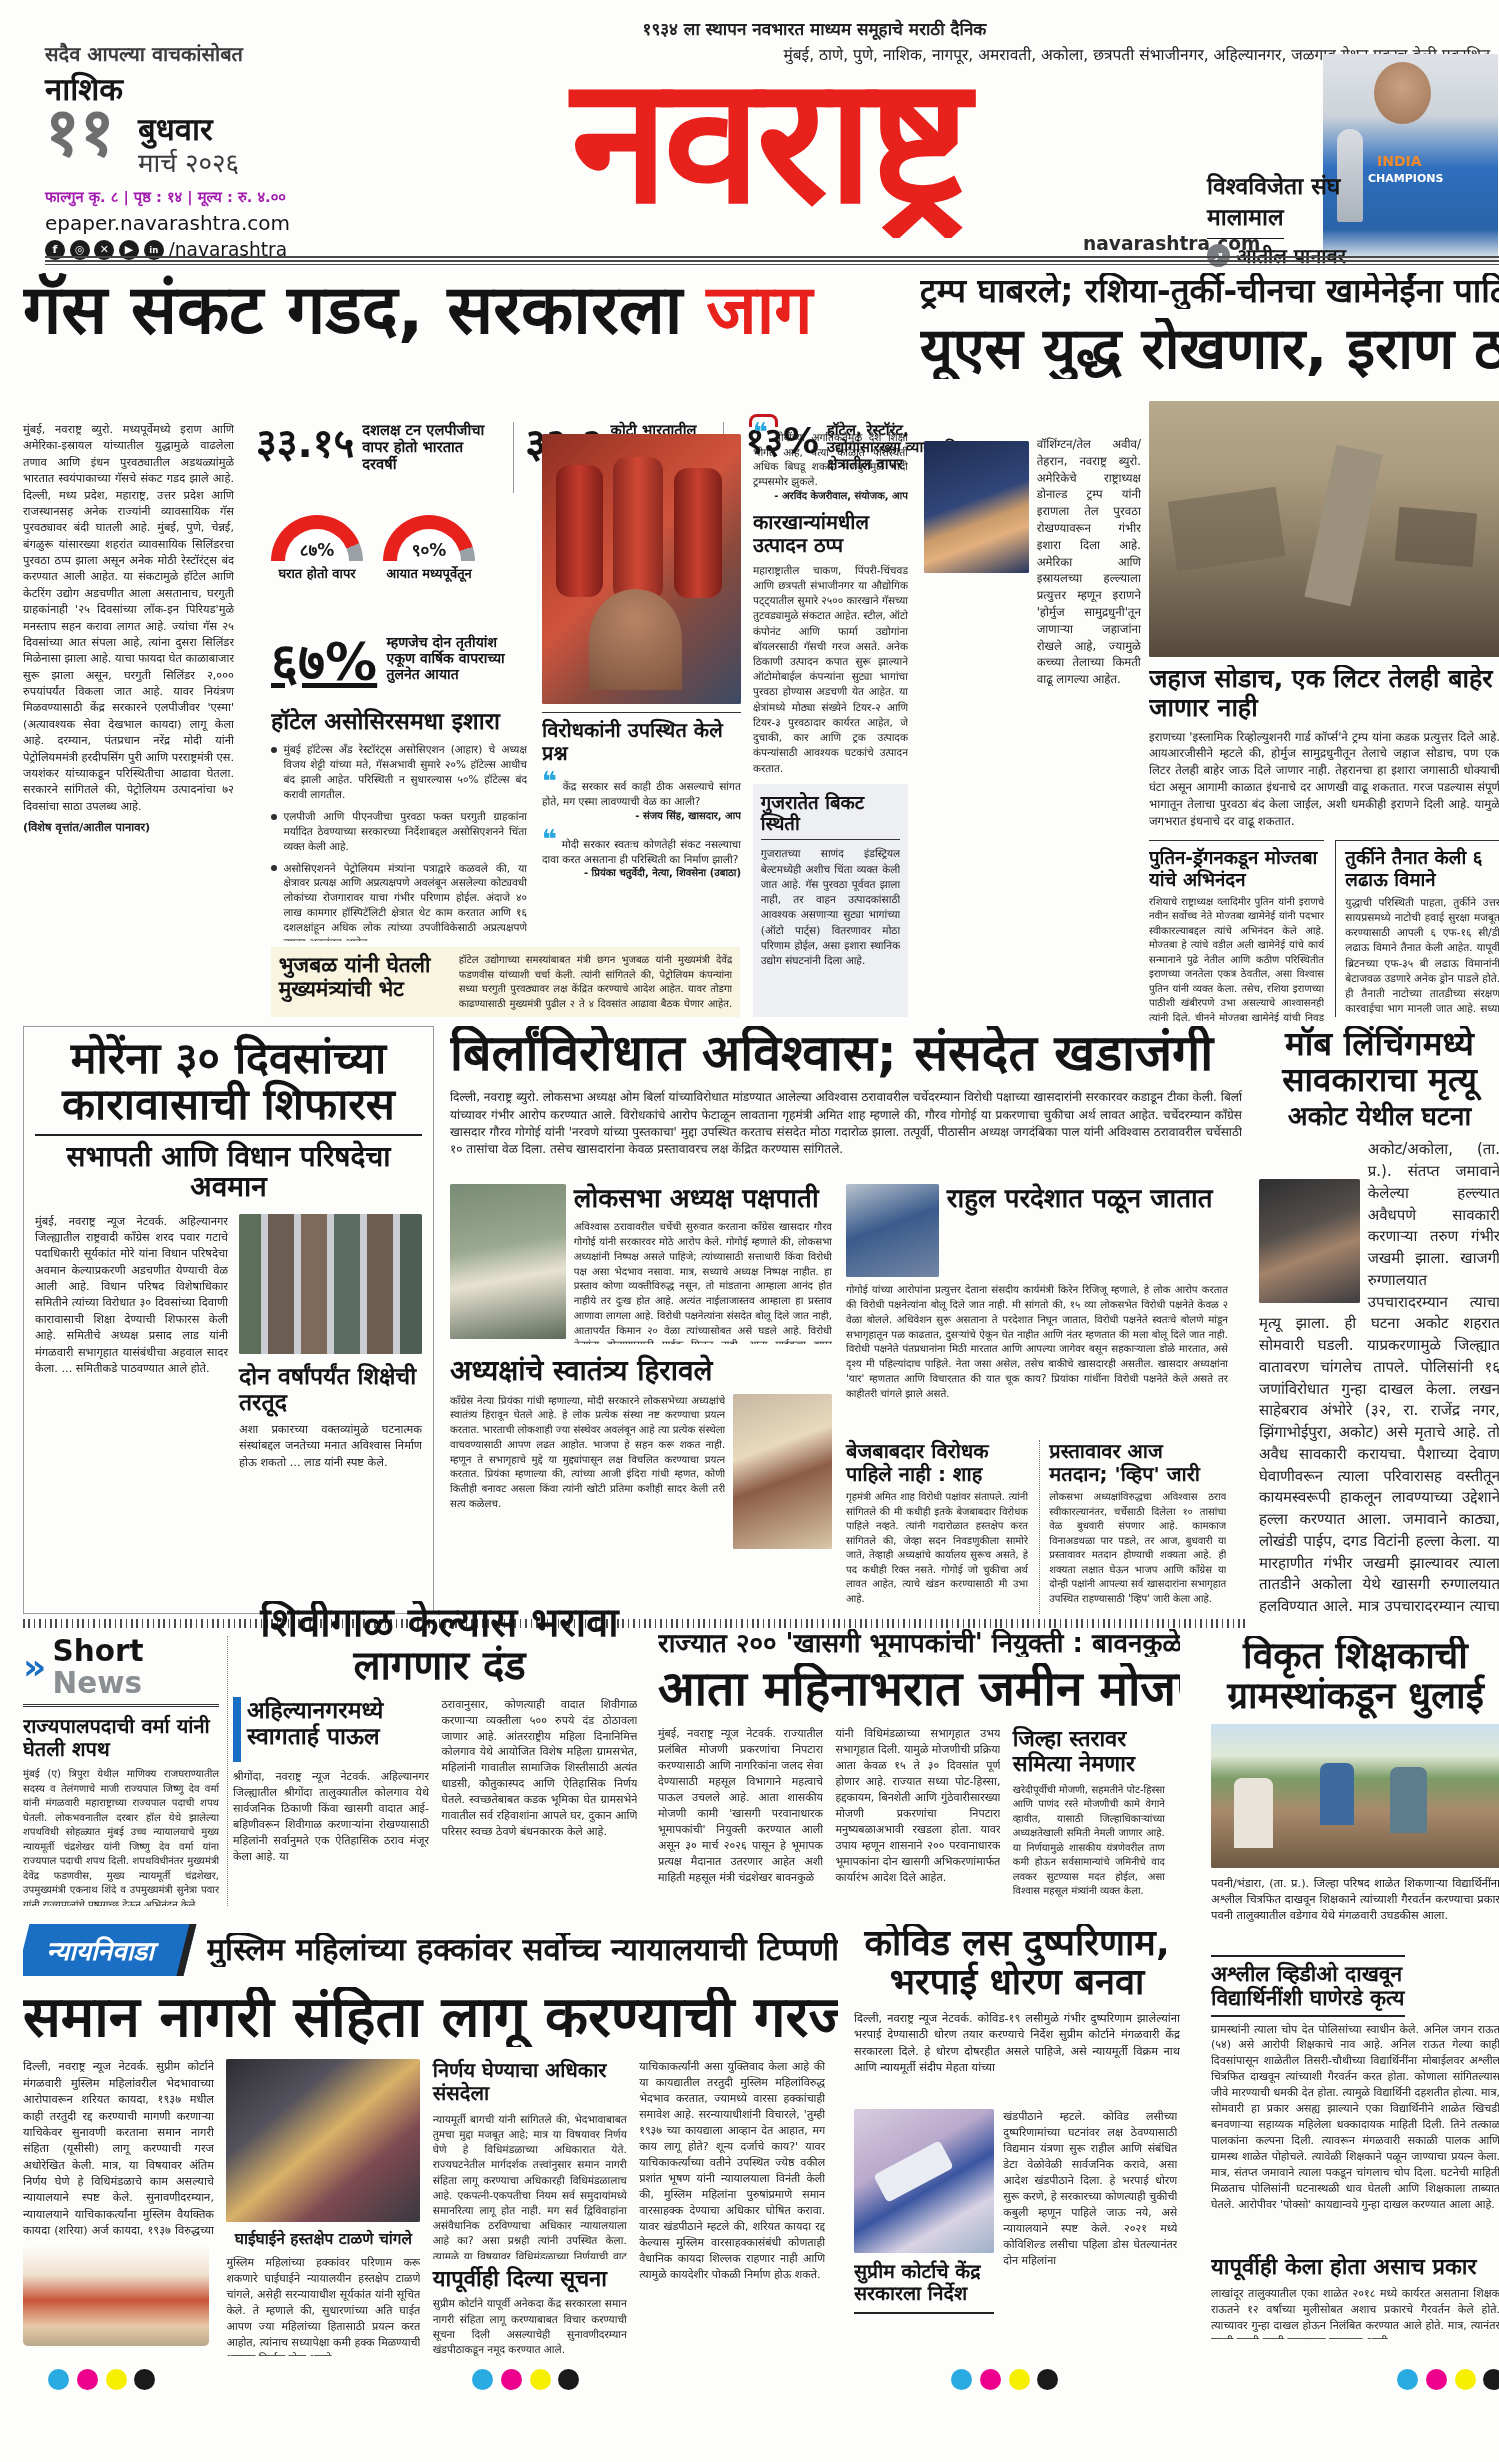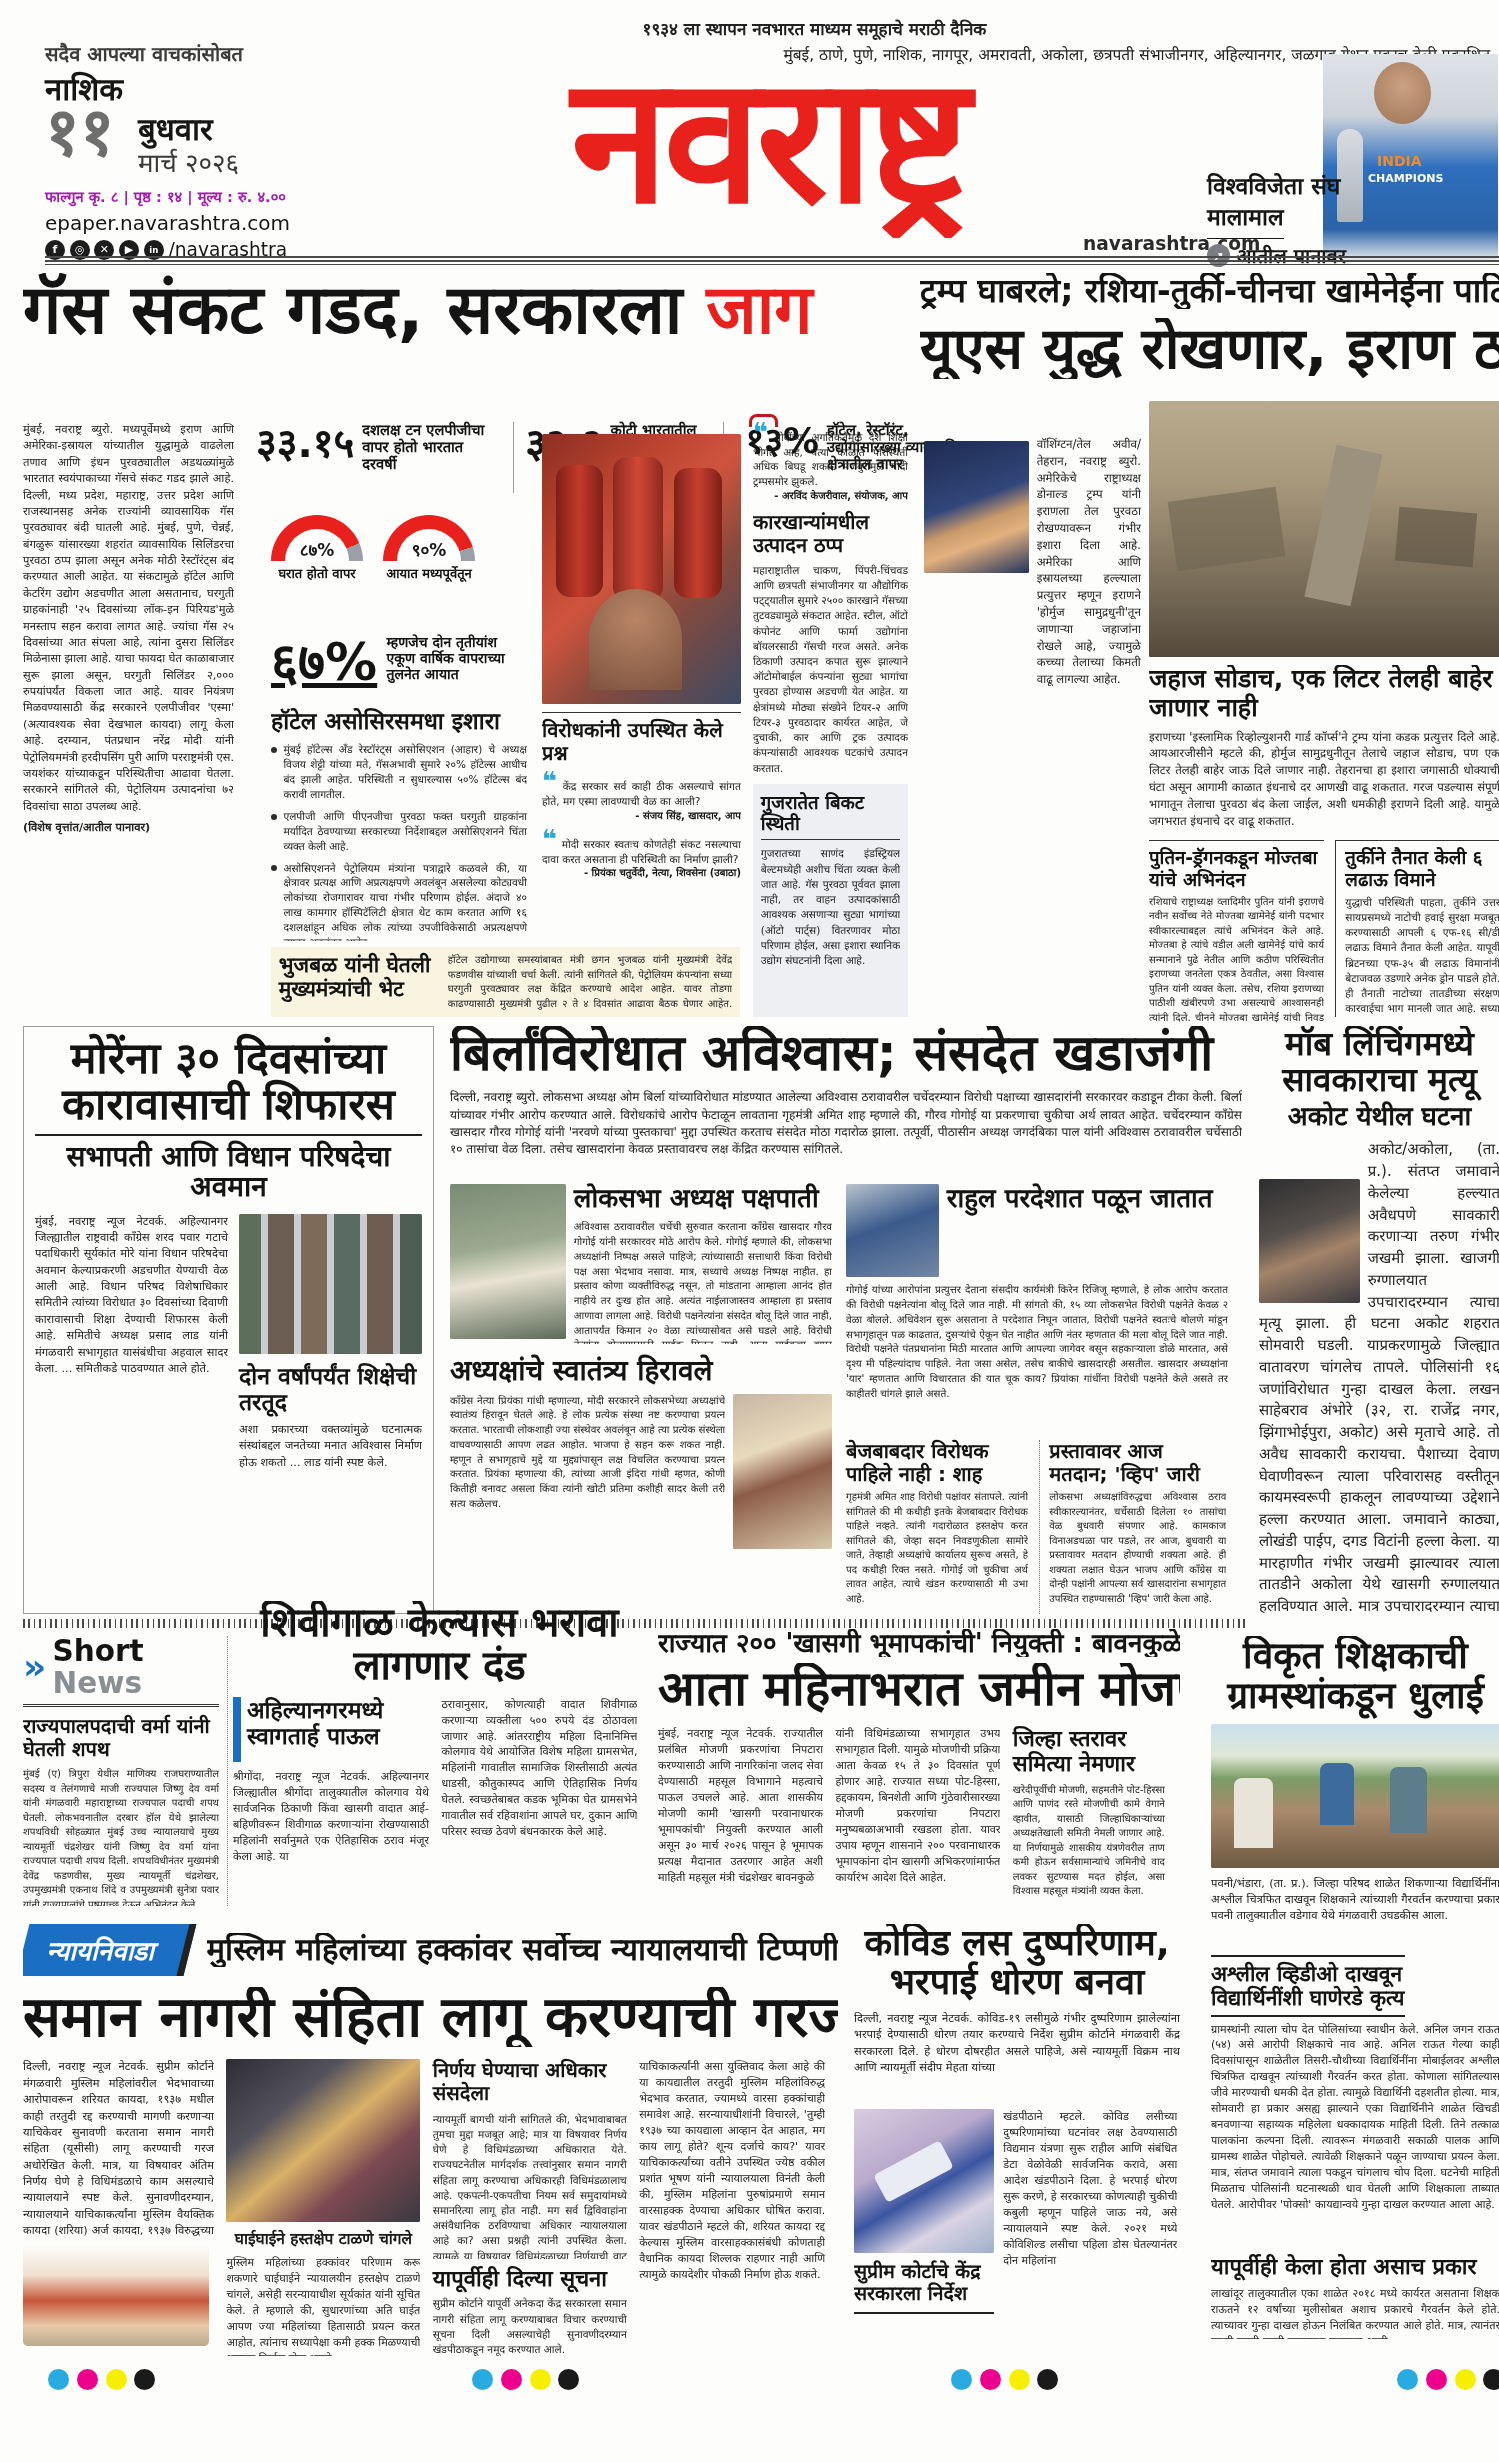--- a/index.html
+++ b/index.html
@@ -164,21 +164,21 @@
         <div class="qby">- अरविंद केजरीवाल, संयोजक, आप</div>
       </div>
       <div class="subttl" style="font-size:20px;margin:4.7px 0 6.2px;">कारखान्यांमधील उत्पादन ठप्प</div>
       <div class="body-text" style="font-size:10.5px;">महाराष्ट्रातील चाकण, पिंपरी-चिंचवड आणि छत्रपती संभाजीनगर या औद्योगिक पट्ट्यातील सुमारे २५०० कारखाने गॅसच्या तुटवड्यामुळे संकटात आहेत. स्टील, ऑटो कंपोनंट आणि फार्मा उद्योगांना बॉयलरसाठी गॅसची गरज असते. अनेक ठिकाणी उत्पादन कपात सुरू झाल्याने ऑटोमोबाईल कंपन्यांना सुट्या भागांचा पुरवठा होण्यास अडचणी येत आहेत. या क्षेत्रांमध्ये मोठ्या संख्येने टियर-२ आणि टियर-३ पुरवठादार कार्यरत आहेत, जे दुचाकी, कार आणि ट्रक उत्पादक कंपन्यांसाठी आवश्यक घटकांचे उत्पादन करतात.</div>
     </div>
     <div class="abs" style="left:730px;top:511px;width:155px;height:233px;background:#edeff2;padding:7.8px 7.8px;box-sizing:border-box;overflow:hidden;">
       <div class="subttl" style="font-size:18.6px;border-bottom:1.6px solid #333;padding-bottom:4.7px;margin-bottom:6.2px;">गुजरातेत बिकट स्थिती</div>
       <div class="body-text" style="font-size:10.5px;">गुजरातच्या साणंद इंडस्ट्रियल बेल्टमध्येही अशीच चिंता व्यक्त केली जात आहे. गॅस पुरवठा पूर्ववत झाला नाही, तर वाहन उत्पादकांसाठी आवश्यक असणाऱ्या सुट्या भागांच्या (ऑटो पार्ट्स) वितरणावर मोठा परिणाम होईल, असा इशारा स्थानिक उद्योग संघटनांनी दिला आहे.</div>
     </div>
 
-    <div class="abs" style="left:248px;top:674px;width:469px;height:70px;background:#f8f4e0;display:flex;padding:6.2px 7.8px;box-sizing:border-box;overflow:hidden;">
+    <div class="abs" style="left:248px;top:674px;width:469px;height:70px;background:#f8f4e0;display:flex;gap:11px;padding:6.2px 7.8px;box-sizing:border-box;overflow:hidden;">
       <div class="subttl" style="font-size:21px;width:169px;flex:none;">भुजबळ यांनी घेतली मुख्यमंत्र्यांची भेट</div>
       <div class="body-text" style="font-size:10px;">हॉटेल उद्योगाच्या समस्यांबाबत मंत्री छगन भुजबळ यांनी मुख्यमंत्री देवेंद्र फडणवीस यांच्याशी चर्चा केली. त्यांनी सांगितले की, पेट्रोलियम कंपन्यांना सध्या घरगुती पुरवठ्यावर लक्ष केंद्रित करण्याचे आदेश आहेत. यावर तोडगा काढण्यासाठी मुख्यमंत्री पुढील २ ते ४ दिवसांत आढावा बैठक घेणार आहेत. ज्यामध्ये हॉटेल असोसिएशनच्या मागण्या आणि केंद्राच्या सूचनांमध्ये संतुलन राखण्याचा विचार केला जाईल.</div>
     </div>
   </div>
 
   <div class="abs" style="left:920px;top:273px;width:580px;height:744px;">
     <div class="hl center" style="font-size:33px;white-space:nowrap;overflow:hidden;">ट्रम्प घाबरले; रशिया-तुर्की-चीनचा खामेनेईंना पाठिंबा</div>
     <div class="hl center" style="font-size:57px;margin-top:9.3px;white-space:nowrap;overflow:hidden;">यूएस युद्ध रोखणार, इराण ठाम</div>
 
     <div class="abs" style="left:3.9px;top:163px;width:217px;height:578px;overflow:hidden;">

